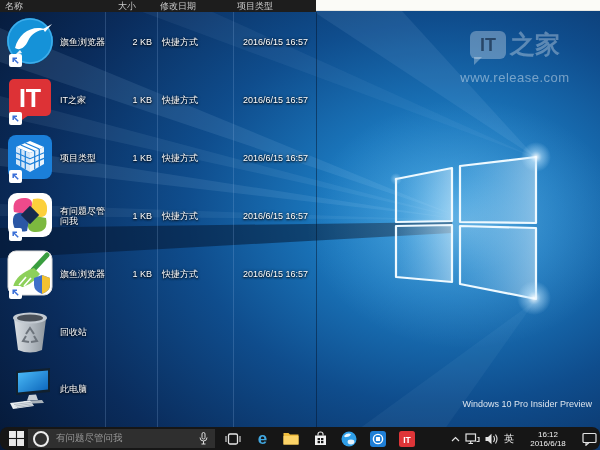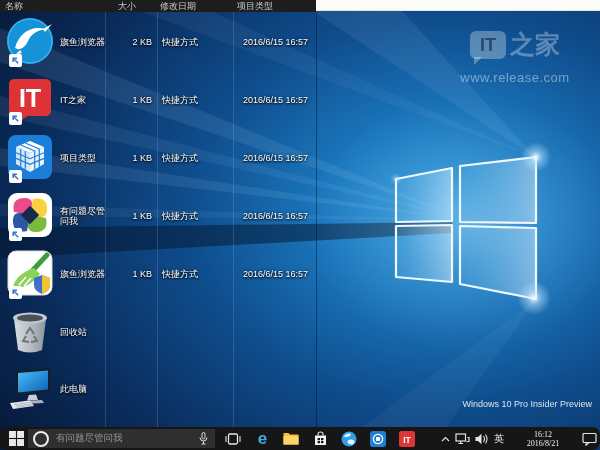--- a/index.html
+++ b/index.html
@@ -38,21 +38,21 @@
   
   #taskbar{position:absolute;left:0;top:427px;width:600px;height:23px;background:#161616;border-radius:8px;}
   .tbtn{position:absolute;top:0;height:23px;display:flex;align-items:center;justify-content:center;}
   #searchbox{position:absolute;left:28px;top:2px;width:187px;height:19px;background:#2f2f2f;
     display:flex;align-items:center;}
   #searchbox .circ{width:12px;height:12px;border:2px solid #ececec;border-radius:50%;margin-left:5px;}
   #searchbox .ph{flex:1;margin-left:7px;font-size:9.5px;color:#9a9a9a;white-space:nowrap;overflow:hidden;}
   #searchbox .mic{margin-right:7px;}
   #tray{position:absolute;right:0;top:0;height:23px;display:flex;align-items:center;}
   .trybtn{display:flex;align-items:center;justify-content:center;height:23px;}
-  #clock{width:46px;text-align:center;color:#f0f0f0;font-size:8px;line-height:9px;margin:0 12px;font-family:Liberation Serif, serif;}
+  #clock{width:46px;text-align:center;color:#f0f0f0;font-size:8px;line-height:9px;margin:0 7px;}
   #lang{color:#f0f0f0;font-size:10px;margin:0 4px;}
   svg{display:block;}
   text{font-family:"Liberation Sans","DejaVu Sans",sans-serif;}
 </style>
 </head>
 <body>
 
 <div id="screen">
 
   <svg id="wall" width="600" height="450" viewBox="0 0 600 450">
@@ -377,21 +377,21 @@
       </div>
       <div class="trybtn" style="width:18px">
         <svg width="13" height="12" viewBox="0 0 13 12">
           <path d="M0.5 4 H3 L6.5 0.8 V11.2 L3 8 H0.5 Z" fill="#e3e3e3"></path>
           <path d="M8.5 3 Q10.5 6 8.5 9 M10.5 1.5 Q13.5 6 10.5 10.5" fill="none" stroke="#e3e3e3" stroke-width="1.1"></path>
         </svg>
       </div>
       <div id="lang" class="trybtn">英</div>
       <div id="clock">
         <div>16:12</div>
-        <div>2016/8/21</div>
+        <div>2016/6/18</div>
       </div>
       <div class="trybtn" style="width:22px">
         <svg width="15" height="14" viewBox="0 0 15 14">
           <rect x="1" y="1.5" width="13" height="9" rx="1" fill="none" stroke="#e3e3e3" stroke-width="1.2"></rect>
           <path d="M4 10.5 V13.2 L7 10.5" fill="none" stroke="#e3e3e3" stroke-width="1.2"></path>
         </svg>
       </div>
     </div>
   </div>
 

